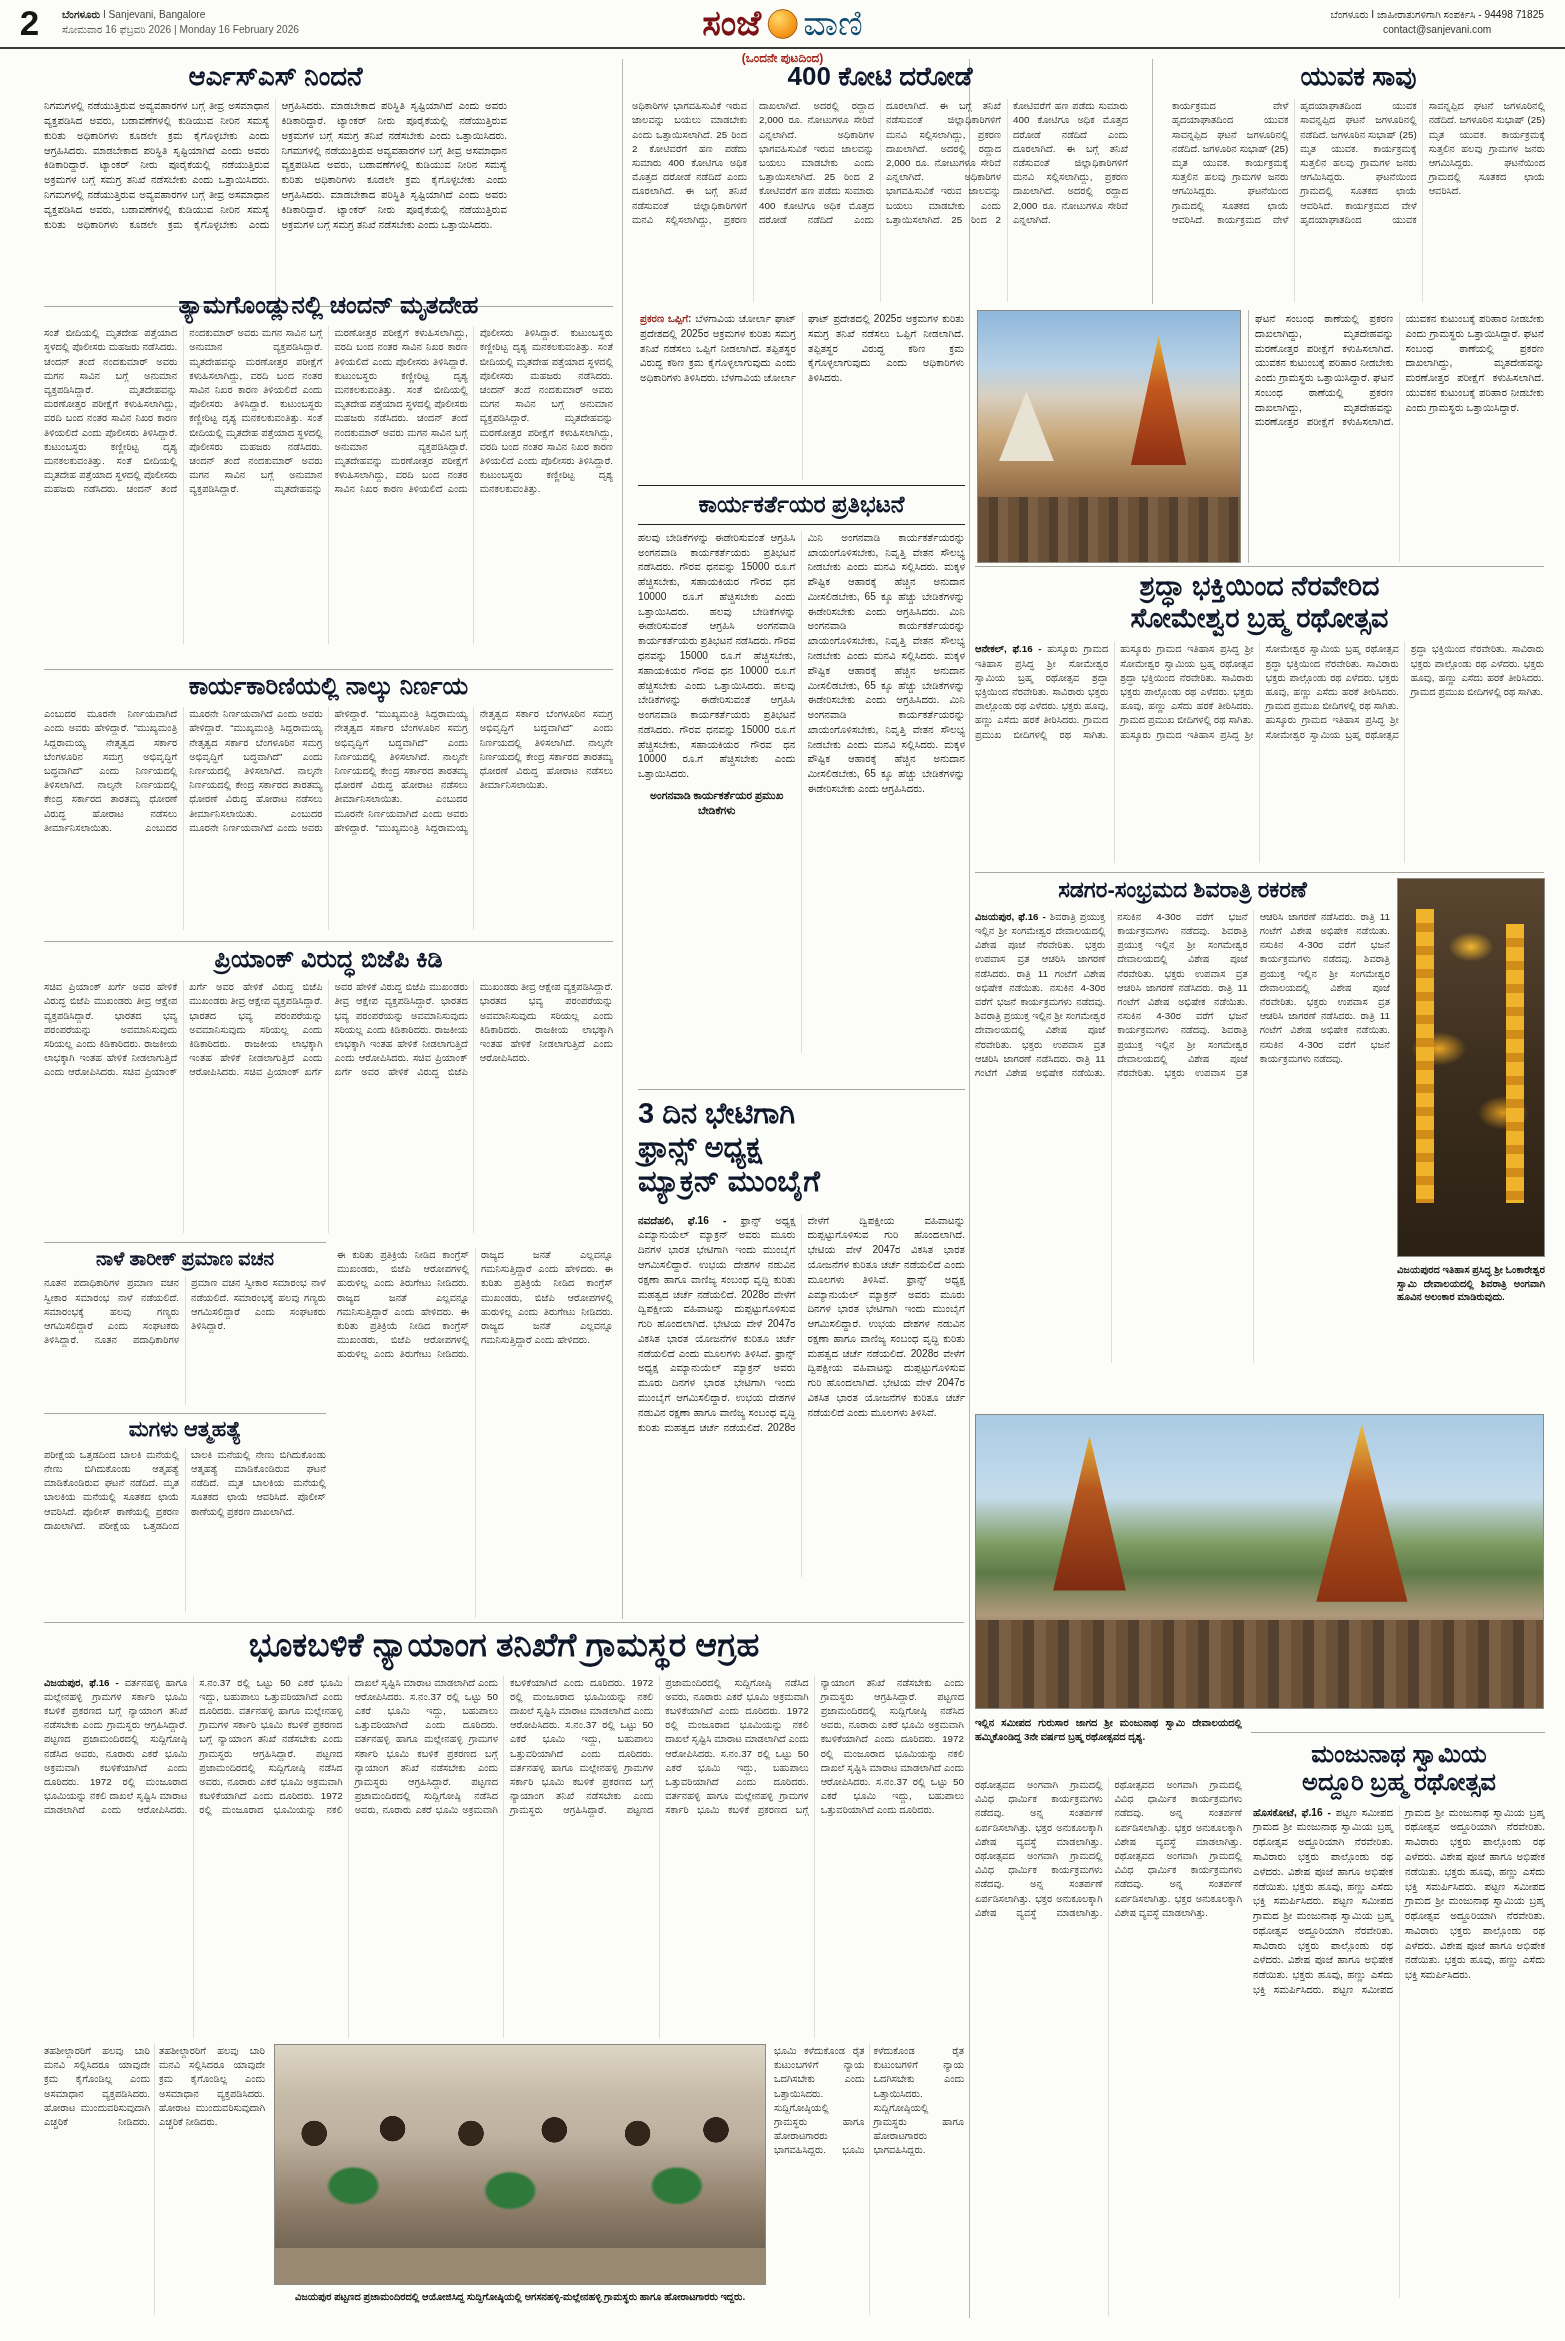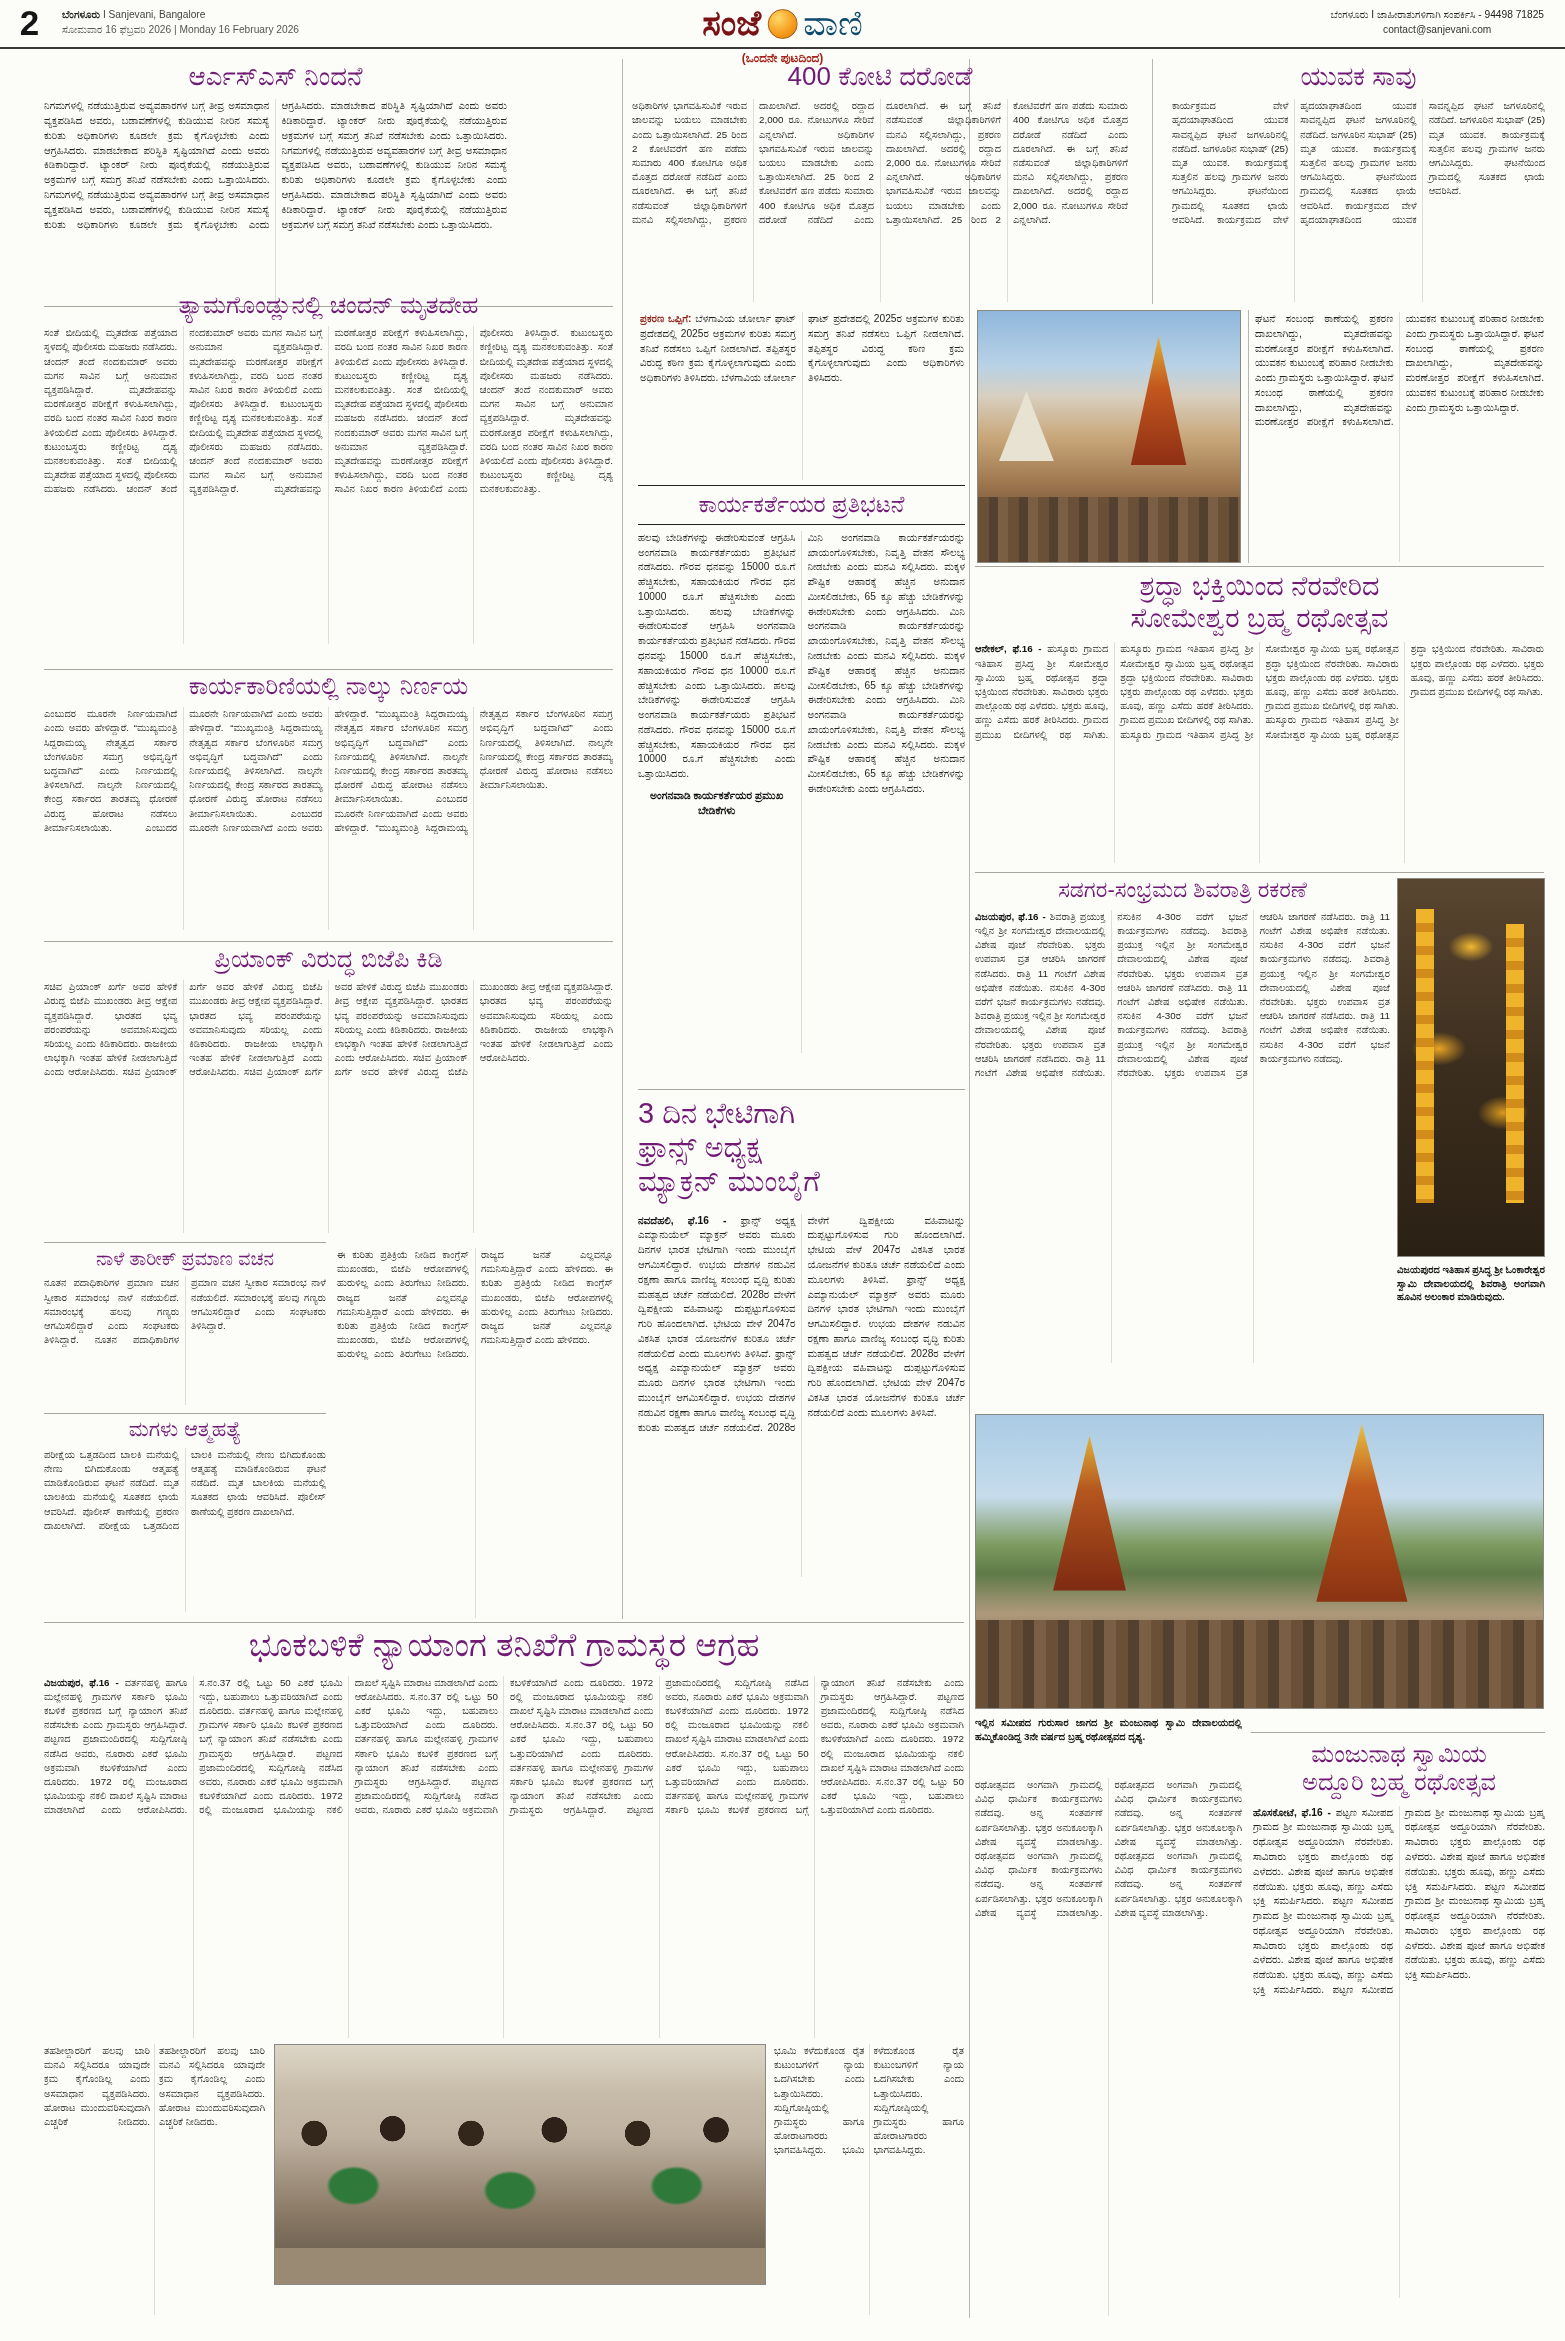--- a/index.html
+++ b/index.html
@@ -2,21 +2,21 @@
 <html style="font-size:12px"><head>
 <meta charset="utf-8">
 <style>
   *{margin:0;padding:0;box-sizing:border-box}
   html,body{background:#d9d9d4}
   .page{position:relative;width:1565px;height:2342px;margin:0 auto;background:#fcfcf9;
         font-family:"Liberation Sans","DejaVu Sans",sans-serif;color:#151515;overflow:hidden}
   .abs{position:absolute}
   .hline{position:absolute;height:0.8px;background:#a7a7a0}
   .vline{position:absolute;width:0.8px;background:#b7b7af}
-  .headline{font-weight:400;text-align:center;color:#701a75;line-height:1.18}
+  .headline{font-weight:700;text-align:center;color:#0f172a;line-height:1.18}
   .body-text{font-size:10.2px;line-height:1.45;text-align:justify;color:#222;overflow:hidden;
              column-gap:12px;column-rule:0.8px solid #e0ddd4}
   .c2{column-count:2}.c3{column-count:3}.c4{column-count:4}.c6{column-count:6}
   .dateline{font-weight:700;color:#111}
   .subhead{display:block;font-weight:700;text-align:center;margin:6px 0;font-size:10.6px;color:#101010}
   .red-lead{font-weight:700;color:#8f1d12}
   .photo{position:absolute;overflow:hidden;border:0.8px solid #8a8a82}
   .caption{position:absolute;font-size:9.8px;font-weight:700;line-height:1.4;text-align:justify;color:#141414;overflow:hidden}
   .header-small{font-size:10.2px;line-height:1.5;color:#222}
   .shape{position:absolute}
@@ -224,19 +224,20 @@
                     radial-gradient(13px 13px at 24% 14%, #2d211a 96%, transparent),
                     radial-gradient(13px 13px at 40% 18%, #33261a 96%, transparent),
                     radial-gradient(13px 13px at 57% 15%, #2d211a 96%, transparent),
                     radial-gradient(13px 13px at 74% 18%, #33261a 96%, transparent),
                     radial-gradient(13px 13px at 90% 15%, #2d211a 96%, transparent),
                     radial-gradient(27px 19.7px at 16% 62%, #2f7a3a 85%, transparent),
                     radial-gradient(27px 19.7px at 48% 66%, #2f7a3a 85%, transparent),
                     radial-gradient(27px 19.7px at 82% 62%, #2f7a3a 85%, transparent)"></div>
     <div class="shape" style="left:0;bottom:0;width:100%;height:15%;background:#9a8a74"></div>
   </div>
+  <div class="caption" style="left:274px;top:2290px;width:492px;height:41px;text-align:center">ವಿಜಯಪುರ ಪಟ್ಟಣದ ಪ್ರಜಾಮಂದಿರದಲ್ಲಿ ಆಯೋಜಿಸಿದ್ದ ಸುದ್ದಿಗೋಷ್ಠಿಯಲ್ಲಿ ಅಗಸನಹಳ್ಳಿ-ಮಲ್ಲೇನಹಳ್ಳಿ ಗ್ರಾಮಸ್ಥರು ಹಾಗೂ ಹೋರಾಟಗಾರರು ಇದ್ದರು.</div>
 
   <section class="abs" style="left:774px;top:2044px;width:190px;height:271px">
     <div class="body-text c2" style="height:271px;font-size:9.8px;column-gap:9px">ಭೂಮಿ ಕಳೆದುಕೊಂಡ ರೈತ ಕುಟುಂಬಗಳಿಗೆ ನ್ಯಾಯ ಒದಗಿಸಬೇಕು ಎಂದು ಒತ್ತಾಯಿಸಿದರು. ಸುದ್ದಿಗೋಷ್ಠಿಯಲ್ಲಿ ಗ್ರಾಮಸ್ಥರು ಹಾಗೂ ಹೋರಾಟಗಾರರು ಭಾಗವಹಿಸಿದ್ದರು. ಭೂಮಿ ಕಳೆದುಕೊಂಡ ರೈತ ಕುಟುಂಬಗಳಿಗೆ ನ್ಯಾಯ ಒದಗಿಸಬೇಕು ಎಂದು ಒತ್ತಾಯಿಸಿದರು. ಸುದ್ದಿಗೋಷ್ಠಿಯಲ್ಲಿ ಗ್ರಾಮಸ್ಥರು ಹಾಗೂ ಹೋರಾಟಗಾರರು ಭಾಗವಹಿಸಿದ್ದರು.</div>
   </section>
 
 </div>
 
 
 </body></html>

